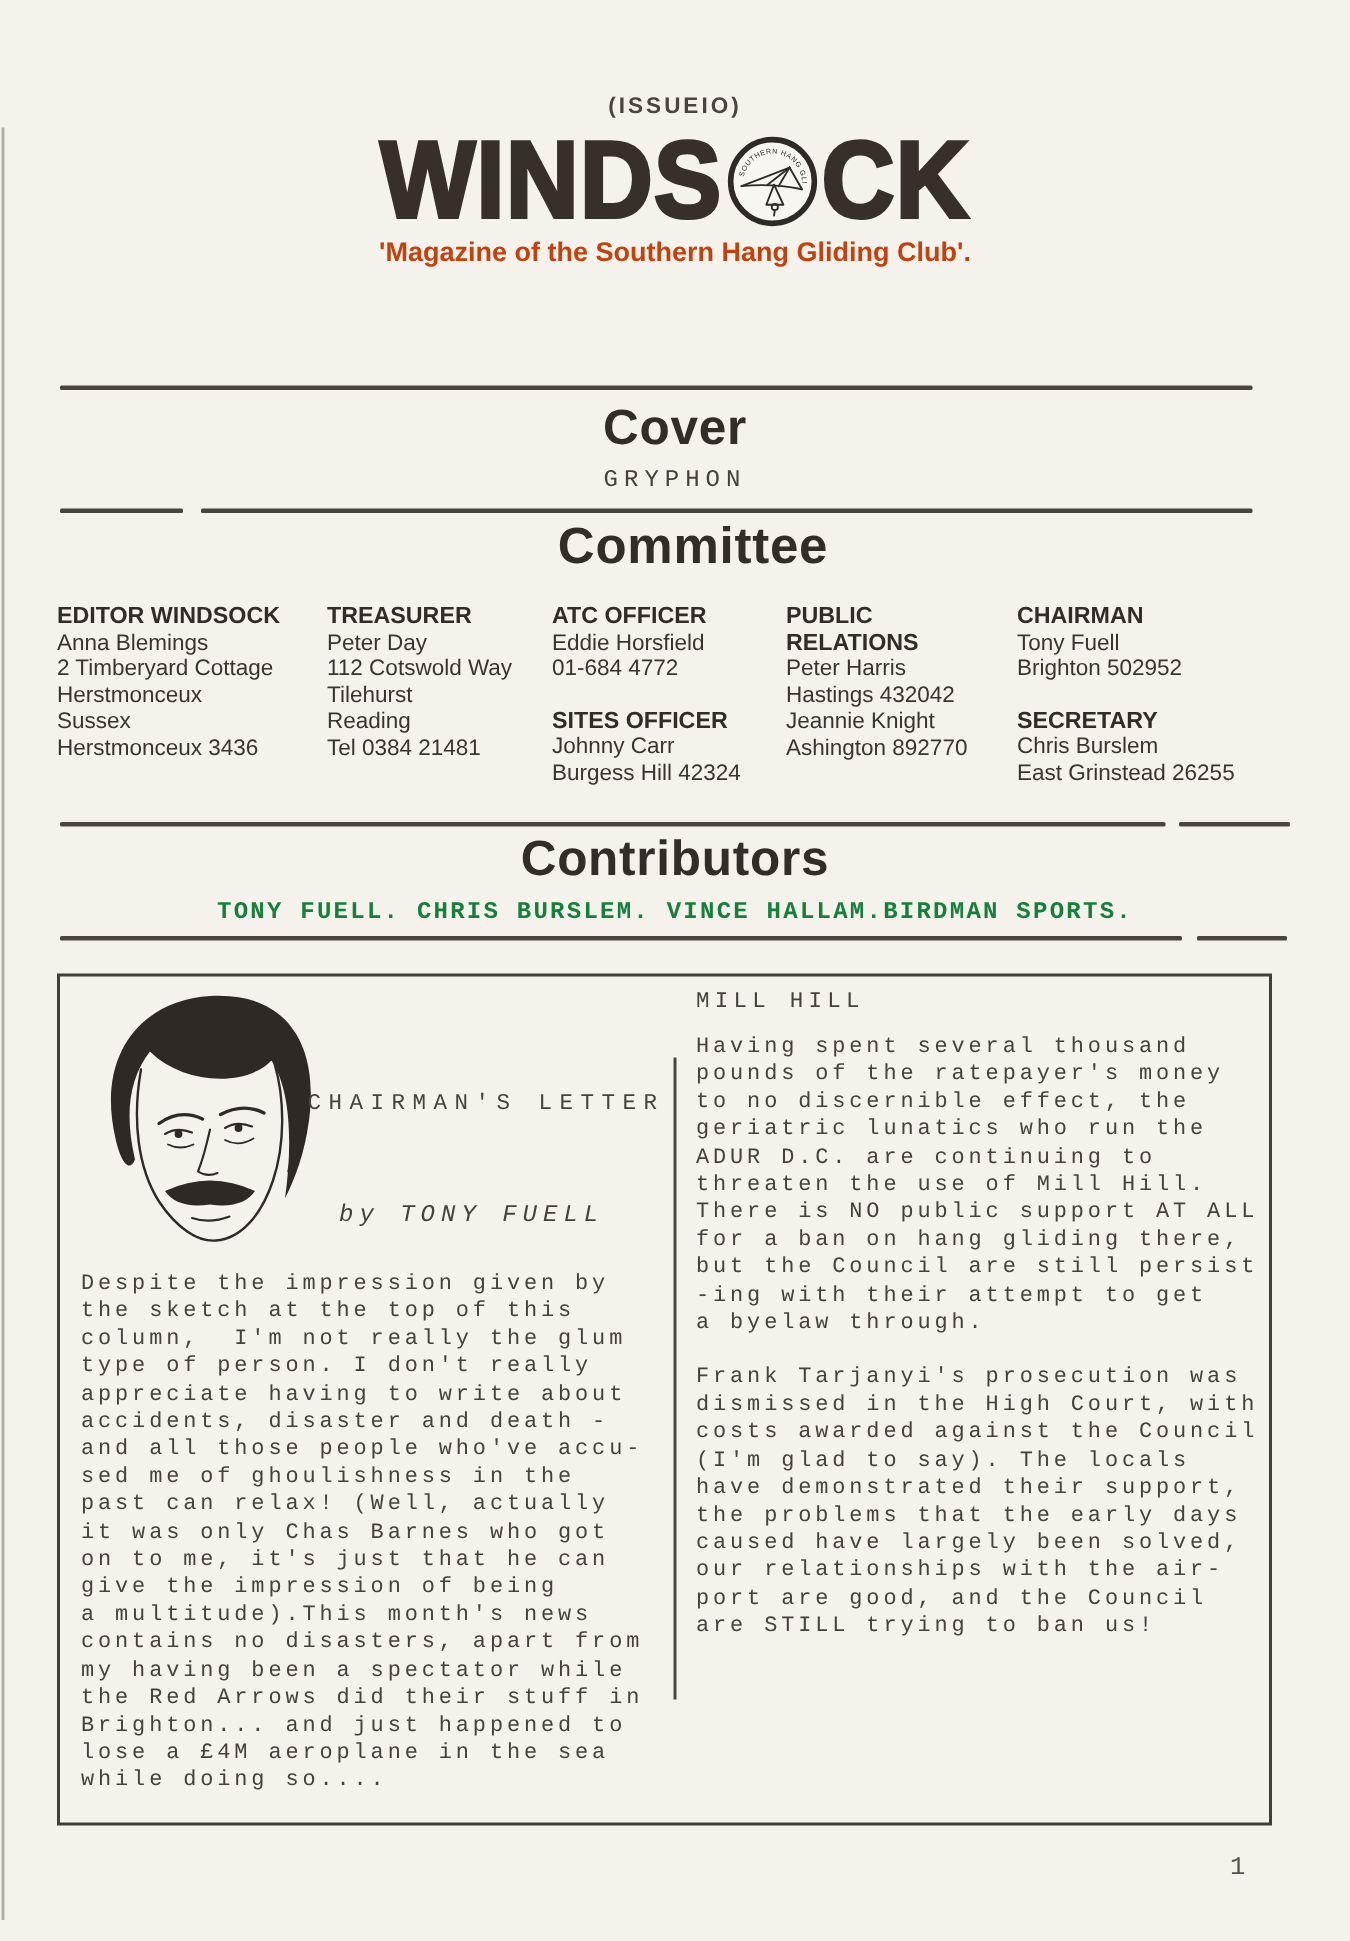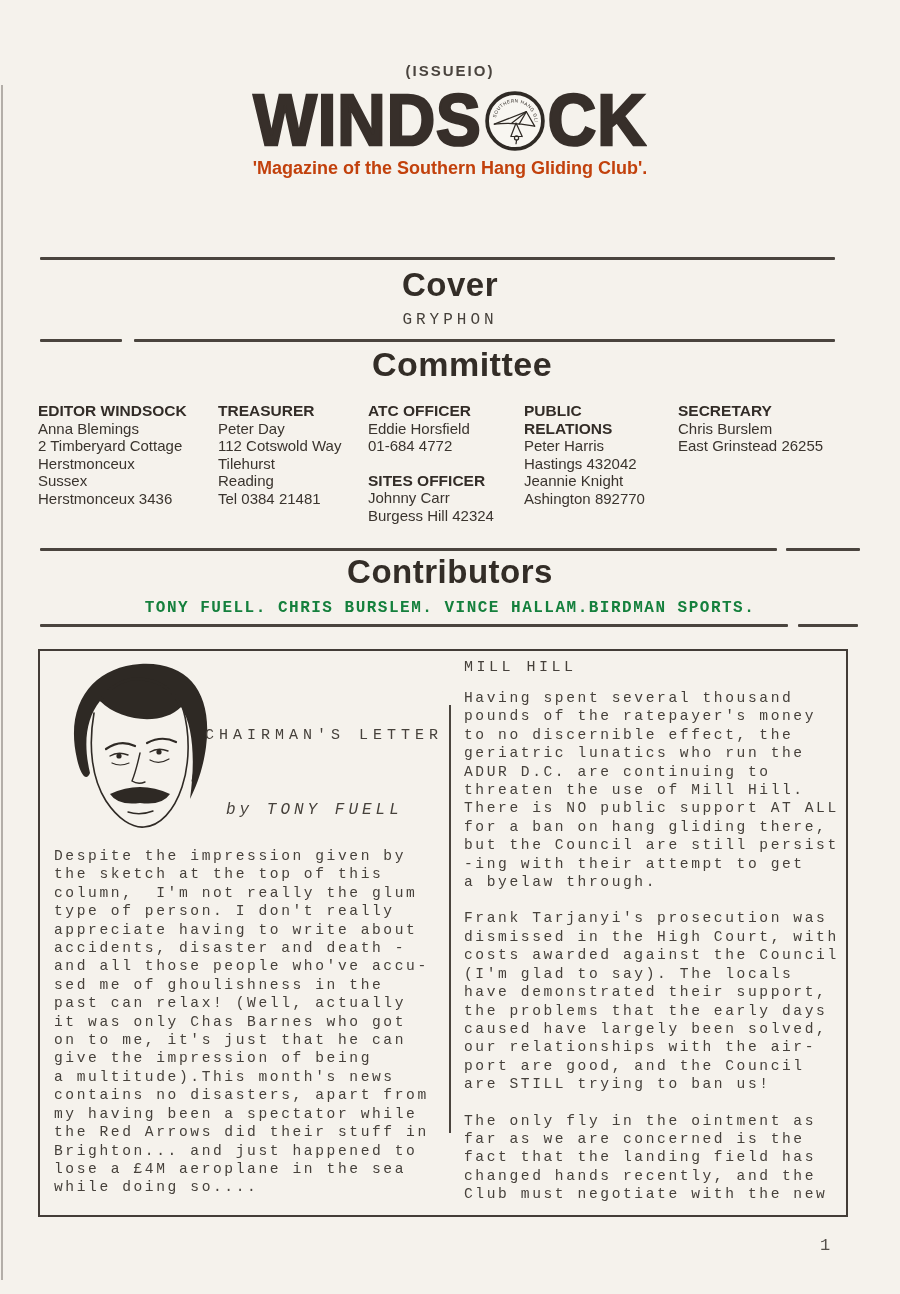--- a/index.html
+++ b/index.html
@@ -127,20 +127,25 @@
     <div class="hdr">PUBLIC
 RELATIONS</div>
     <div class="lines">Peter Harris
 Hastings 432042
 Jeannie Knight
 Ashington 892770</div>
   </div>
 </div>
 <div class="comm-col" style="left:678px;">
   <div class="block">
+    <div class="hdr">CHAIRMAN</div>
+    <div class="lines">Tony Fuell
+Brighton 502952</div>
+  </div>
+  <div class="block">
     <div class="hdr">SECRETARY</div>
     <div class="lines">Chris Burslem
 East Grinstead 26255</div>
   </div>
 </div>
 
 <div class="rule" style="left:40px;top:548px;width:737px;"></div>
 <div class="rule" style="left:786px;top:548px;width:74px;"></div>
 <div class="abs center h-big contrib-h">Contributors</div>
 <div class="abs center mono contrib-names">TONY FUELL. CHRIS BURSLEM. VINCE HALLAM.BIRDMAN SPORTS.</div>
@@ -223,22 +228,17 @@
     <div class="mono pre tw-body para">Frank Tarjanyi's prosecution was
 dismissed in the High Court, with
 costs awarded against the Council
 (I'm glad to say). The locals
 have demonstrated their support,
 the problems that the early days
 caused have largely been solved,
 our relationships with the air-
 port are good, and the Council
 are STILL trying to ban us!</div>
-    <div class="mono pre tw-body para">The only fly in the ointment as
-far as we are concerned is the
-fact that the landing field has
-changed hands recently, and the
-Club must negotiate with the new</div>
   </div>
 
 </div>
 
 <div class="mono page-num">1</div>
 
 </body></html>

